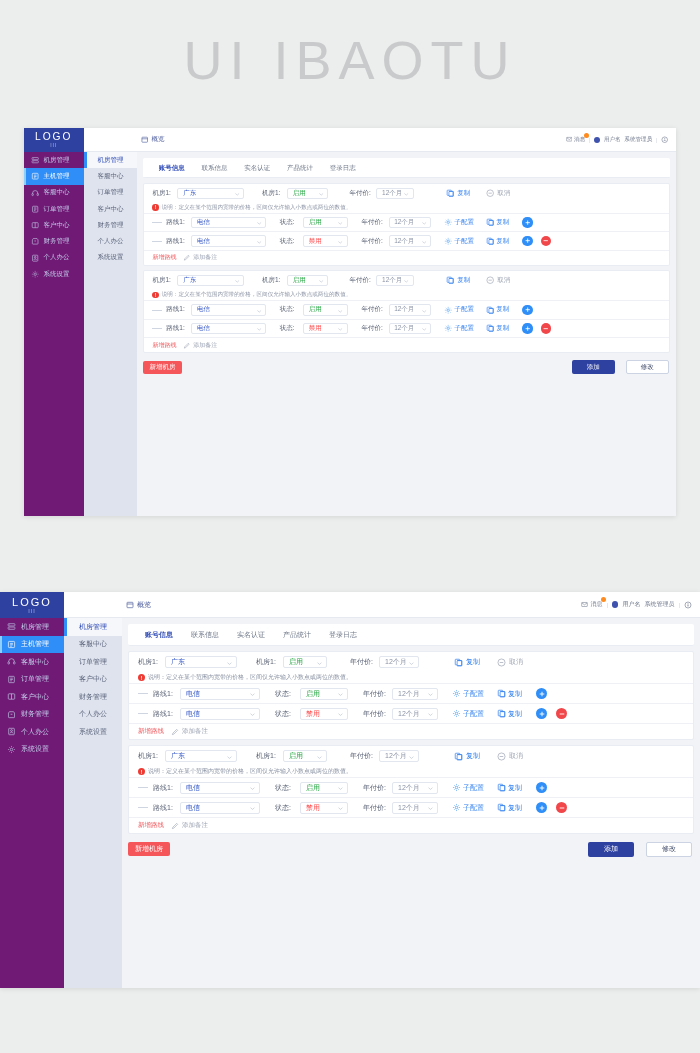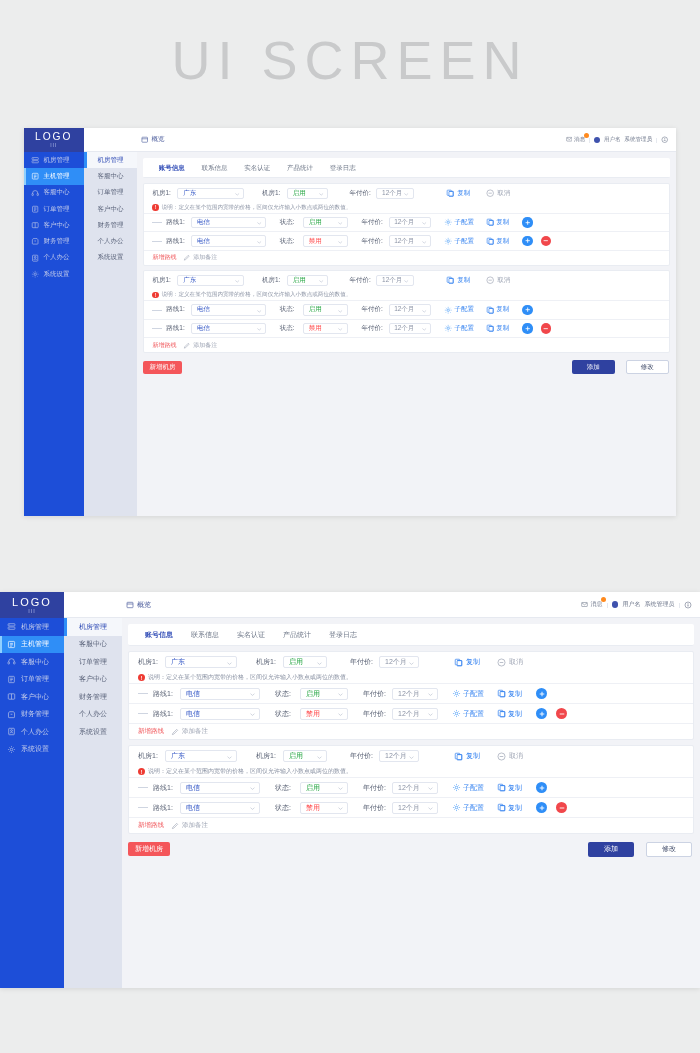--- a/index.html
+++ b/index.html
@@ -37,21 +37,21 @@
   
   .app { position:absolute; background:#f2f3f7; overflow:hidden;
          box-shadow:0 1px 5px rgba(0,0,0,.10); }
 
   
   .app.small { left:24px; top:128px; width:652px; height:388px; }
   
   .app.large { left:0px;  top:592px; width:700px; height:396px; }
 
   .app .sidebar {
-    position:absolute; left:0; top:0; bottom:0; background:#1d4ed8;
+    position:absolute; left:0; top:0; bottom:0; background:#701a75;
   }
   .app .logo-box {
     background:#2f41a0; color:#fff; text-align:center;
     display:flex; flex-direction:column; align-items:center; justify-content:center;
   }
   .app .logo-text { letter-spacing:2px; font-weight:400; color:#fff; }
   .app .logo-sub { color:#a9b5e4; letter-spacing:1px; }
 
   .nav-item { display:flex; align-items:center; color:#c2cbea; white-space:nowrap; cursor:pointer; }
   .nav-item.active { background:#2f8ef7; color:#fff; position:relative; }
@@ -126,21 +126,21 @@
 
 <div class="page">
 
   <div class="bg-watermark" style="left:120px; top:300px;">包</div>
   <div class="bg-wm-shape" style="left:330px; top:330px;"></div>
   <div class="bg-watermark" style="left:430px; top:290px;">图</div>
   <div class="bg-watermark" style="left:150px; top:760px;">权</div>
   <div class="bg-wm-shape" style="left:345px; top:790px;"></div>
   <div class="bg-watermark" style="left:470px; top:700px;">图</div>
 
-  <div class="banner-title">UI SCREEN</div>
+  <div class="banner-title">UI IBAOTU</div>
 
   <div class="app small" id="app-small">
       <div class="sidebar" style="width:59.52px">
     <div class="logo-box" style="height:24.18px">
       <div class="logo-text" style="font-size:10.23px;line-height:11.16px">LOGO</div>
       <div class="logo-sub" style="font-size:5.12px;line-height:6.51px">III</div>
     </div>
         <div class="nav-item" style="height:16.28px;padding-left:6.51px;gap:4.65px;font-size:6.51px">
             <span class="nav-ic" style="width:8.37px;height:8.37px">
             <svg width="8.370000000000001" height="8.370000000000001" viewBox="0 0 16 16" fill="none" stroke="currentColor" stroke-width="1.1">

